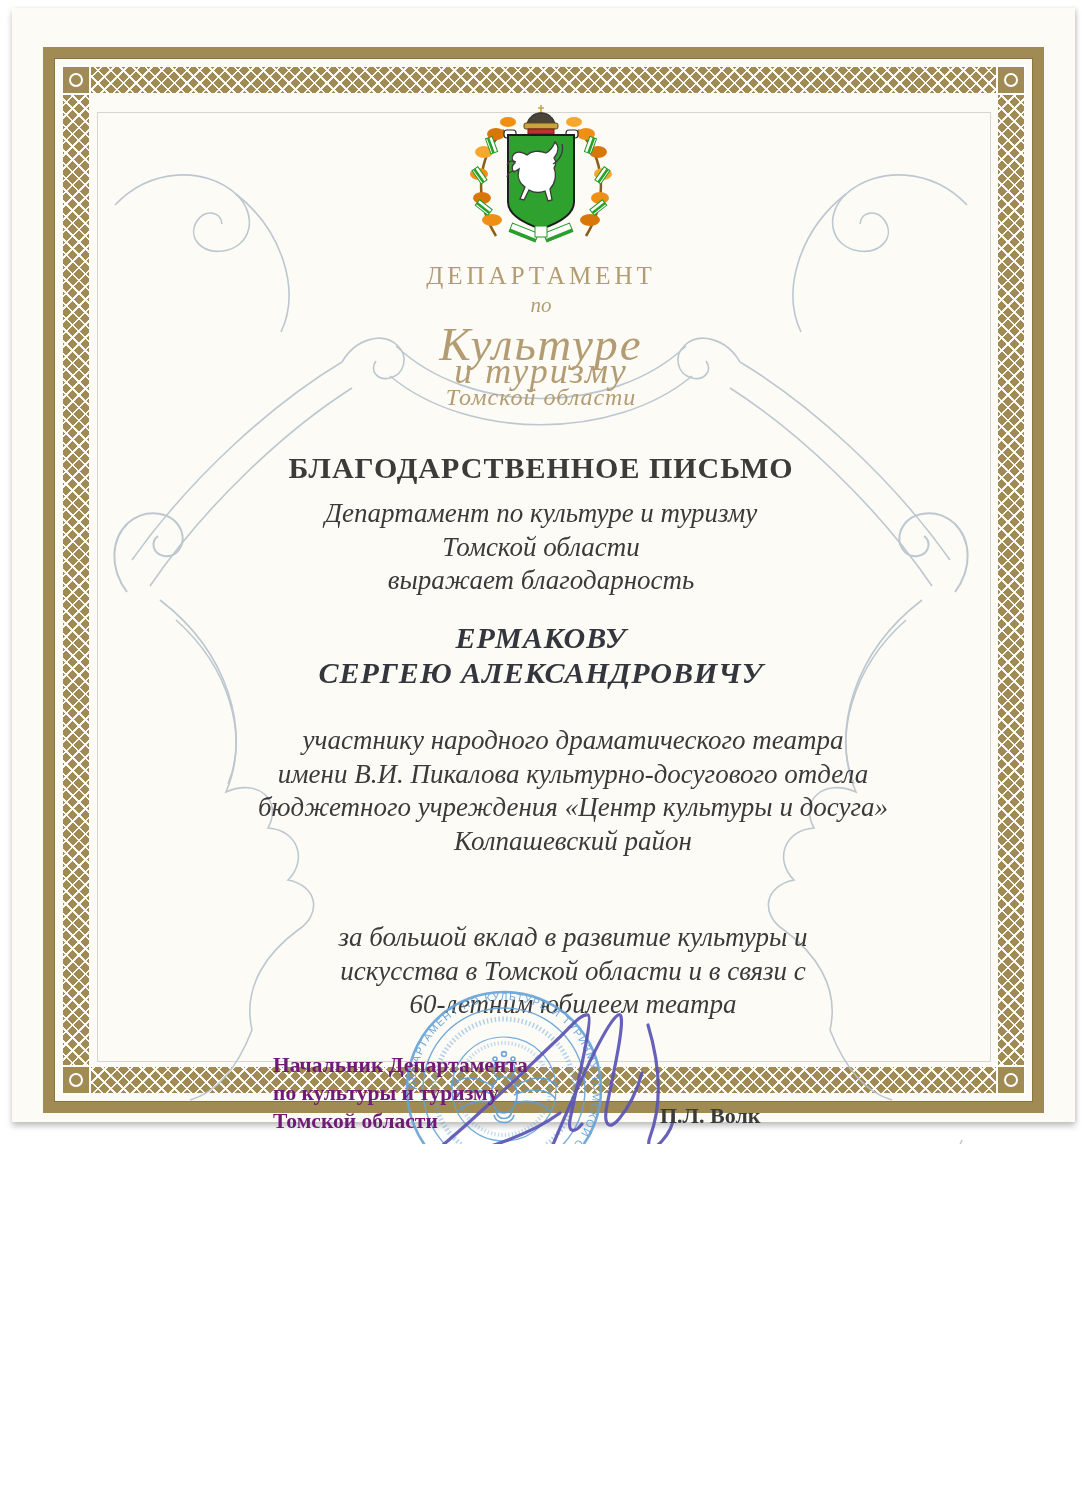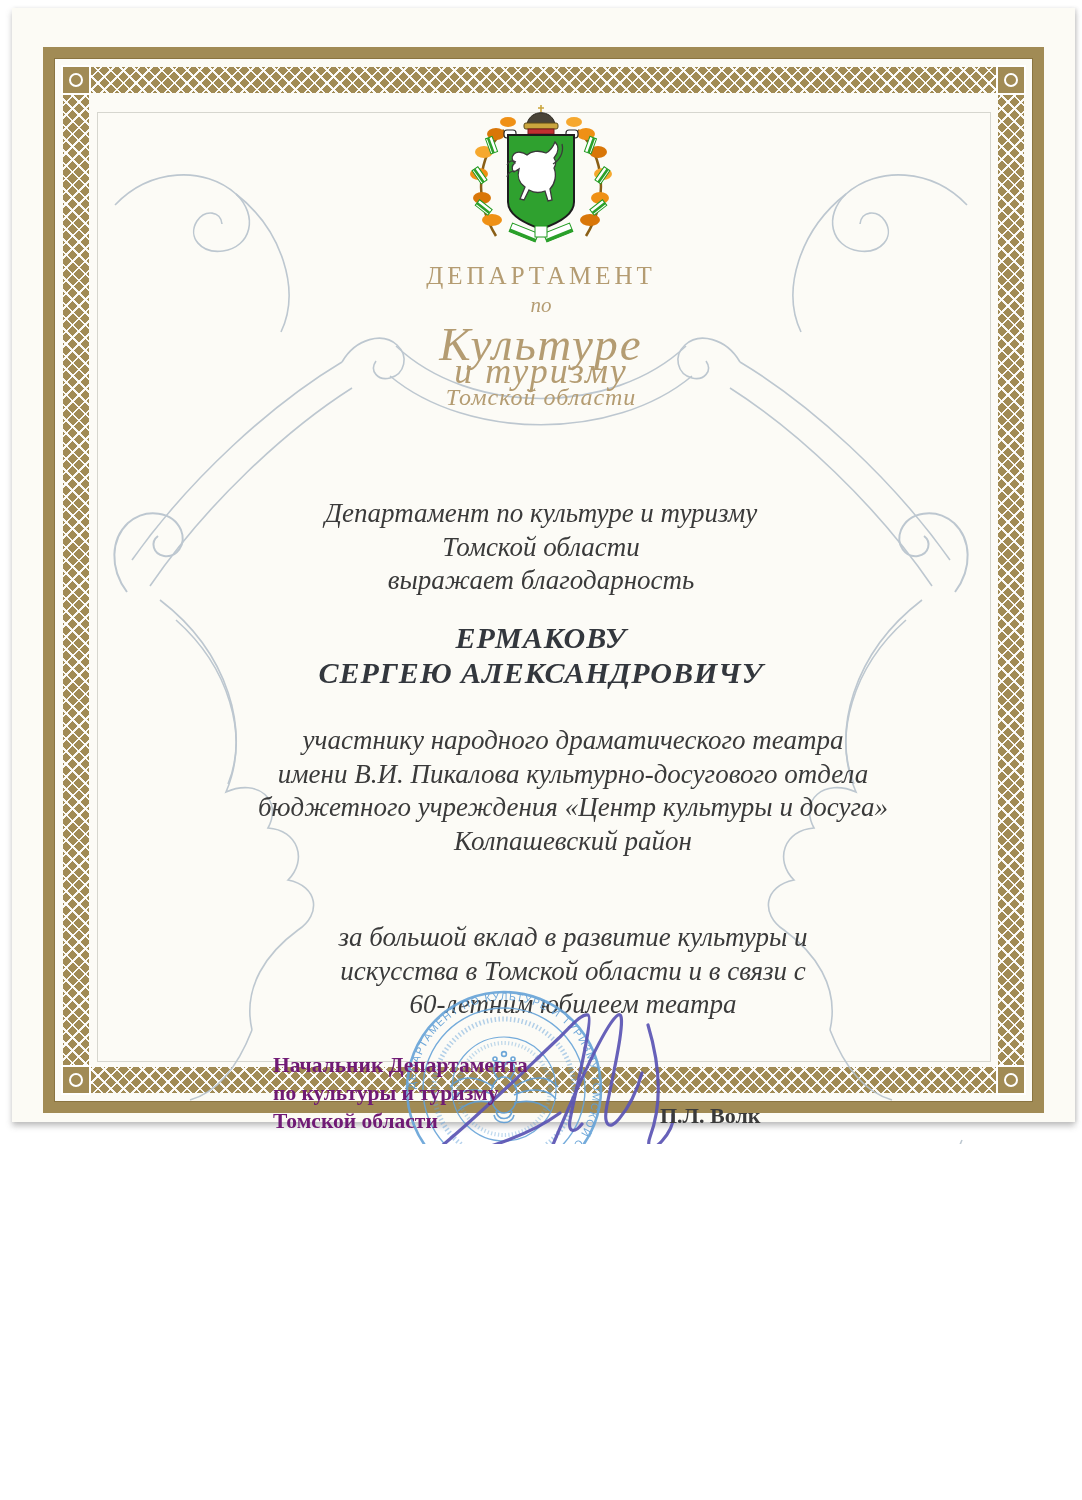--- a/index.html
+++ b/index.html
@@ -193,20 +193,21 @@
       <rect x="83" y="124" width="12" height="11" fill="#fff"></rect>
     </g>
   </svg>
 
   <div class="cline gold dept-caps" style="top:262px;">ДЕПАРТАМЕНТ</div>
   <div class="cline gold script-sm" style="top:293px;">по</div>
   <div class="cline gold script-lg" style="top:302px;margin-top:15px;">Культуре</div>
   <div class="cline gold script-md" style="top:350px;">и  туризму</div>
   <div class="cline gold region" style="top:384px;">Томской области</div>
 
+  <div class="cline doc-title" style="top:451px;">БЛАГОДАРСТВЕННОЕ ПИСЬМО</div>
   <div class="cline intro" style="top:498px;">Департамент по культуре  и туризму</div>
   <div class="cline intro" style="top:532px;">Томской области</div>
   <div class="cline intro" style="top:565px;">выражает благодарность</div>
 
   <div class="cline name" style="top:621px;">ЕРМАКОВУ</div>
   <div class="cline name" style="top:656px;">СЕРГЕЮ АЛЕКСАНДРОВИЧУ</div>
 
   <div class="bodyblock" style="top:724px;">
     <div>участнику народного драматического театра</div>
     <div>имени В.И. Пикалова культурно-досугового отдела</div>

